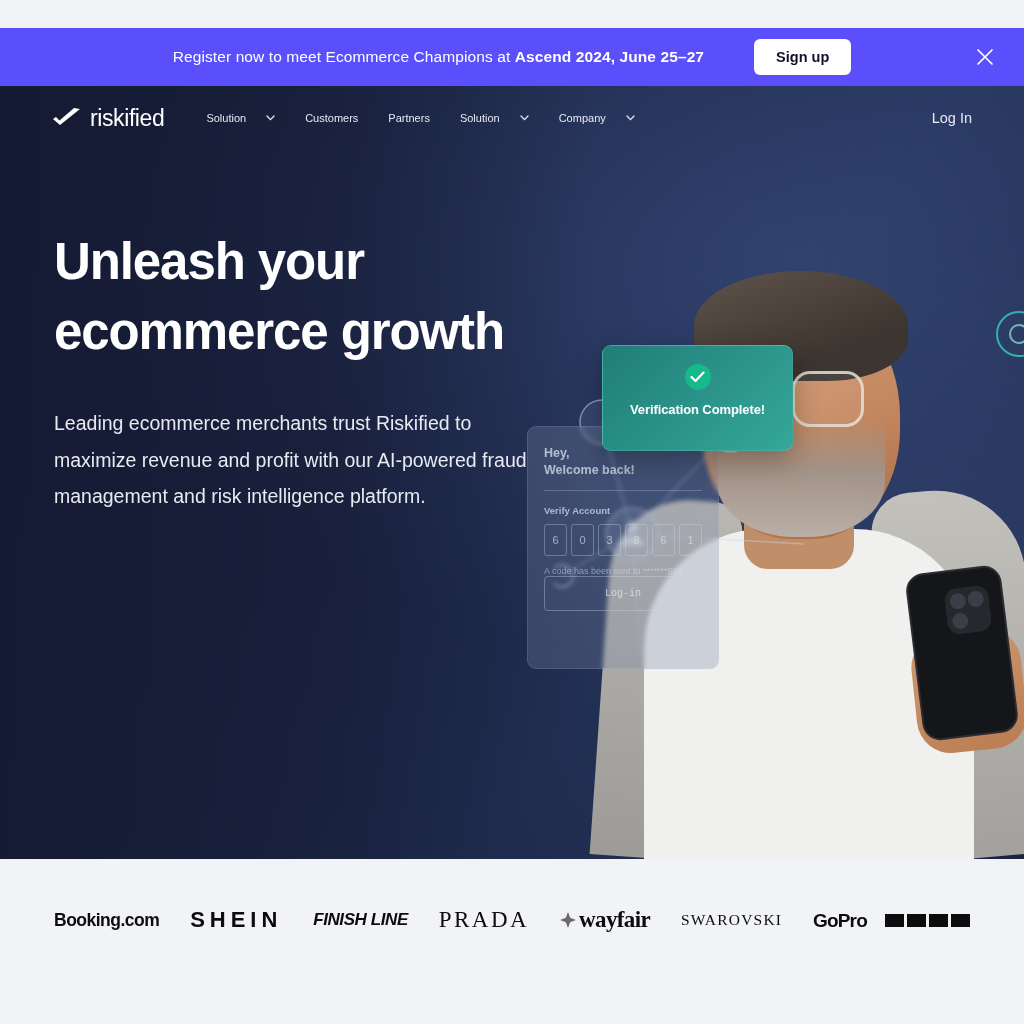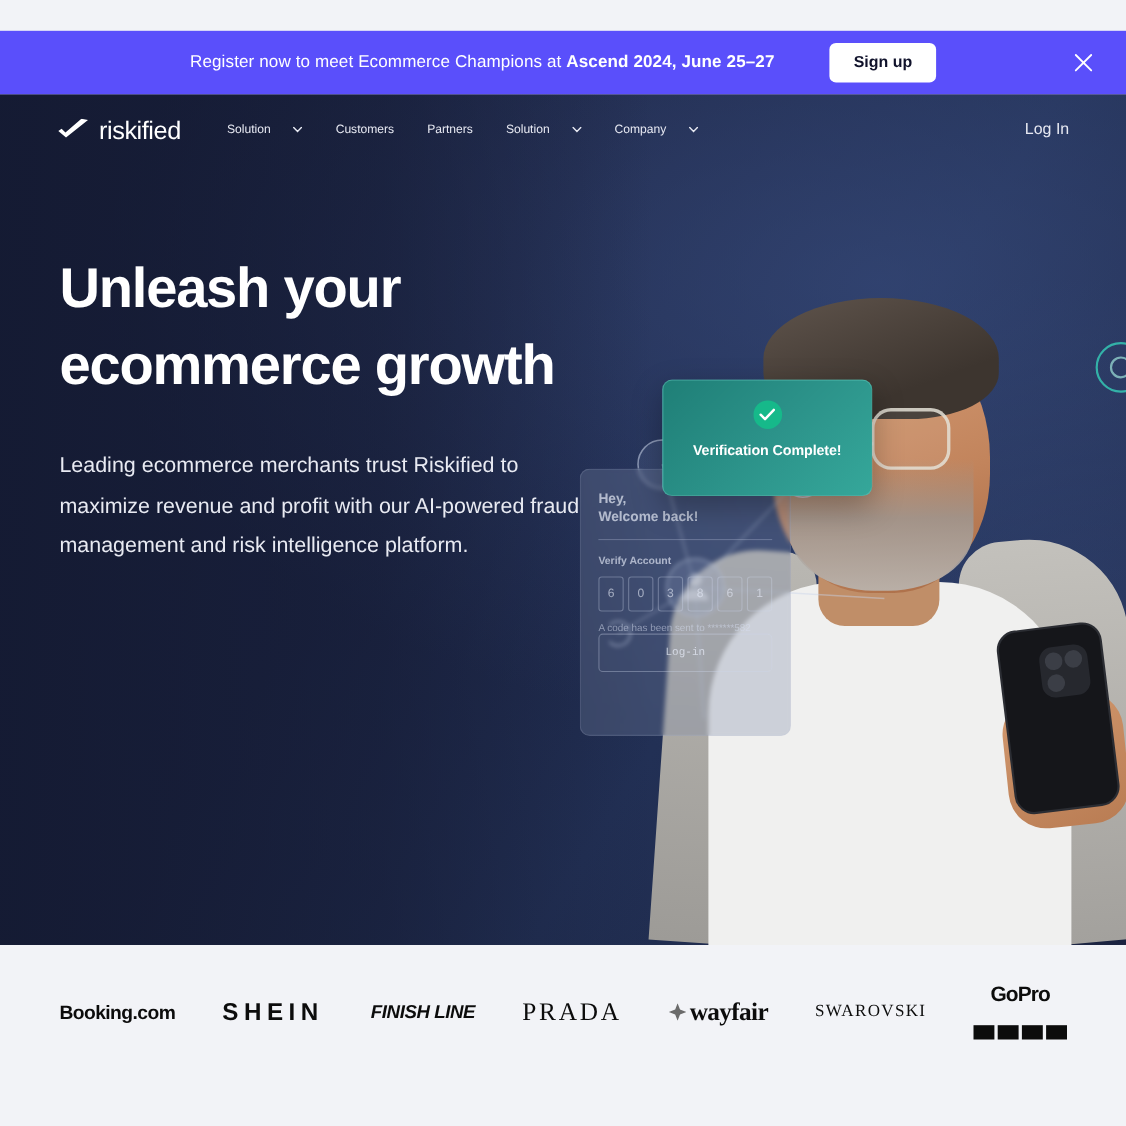--- a/index.html
+++ b/index.html
@@ -244,21 +244,21 @@
   .brand{
     color:#0c0c0c;display:flex;align-items:center;justify-content:center;
     height:36px;user-select:none;
   }
   .brand-booking{font-size:17.5px;font-weight:700;letter-spacing:-.5px;}
   .brand-shein{font-size:22px;font-weight:700;letter-spacing:5px;}
   .brand-finishline{font-size:17px;font-weight:800;font-style:italic;letter-spacing:-.4px;}
   .brand-prada{font-family:"Liberation Serif","DejaVu Serif",serif;font-size:23px;font-weight:400;letter-spacing:2.5px;}
   .brand-wayfair{font-family:"Liberation Serif","DejaVu Serif",serif;font-size:23px;font-weight:700;letter-spacing:-.6px;display:flex;align-items:center;gap:3px;}
   .brand-swarovski{font-family:"Liberation Serif","DejaVu Serif",serif;font-size:15.5px;font-weight:400;letter-spacing:1.2px;}
-  .brand-gopro{flex-direction:column;gap:18px;text-align:center;}
+  .brand-gopro{flex-direction:row;gap:18px;text-align:center;}
   .gopro-word{font-size:19px;font-weight:700;letter-spacing:-.8px;line-height:19px;}
   .gopro-bars{display:flex;gap:3px;}
   .gopro-bars i{display:block;width:19px;height:13px;background:#0c0c0c;}
 </style>
 </head>
 <body>
 
 <div id="announcement-bar">
   <div id="announcement-text">
     <span>Register now to meet Ecommerce Champions at </span><span class="strong">Ascend 2024, June 25–27</span>

